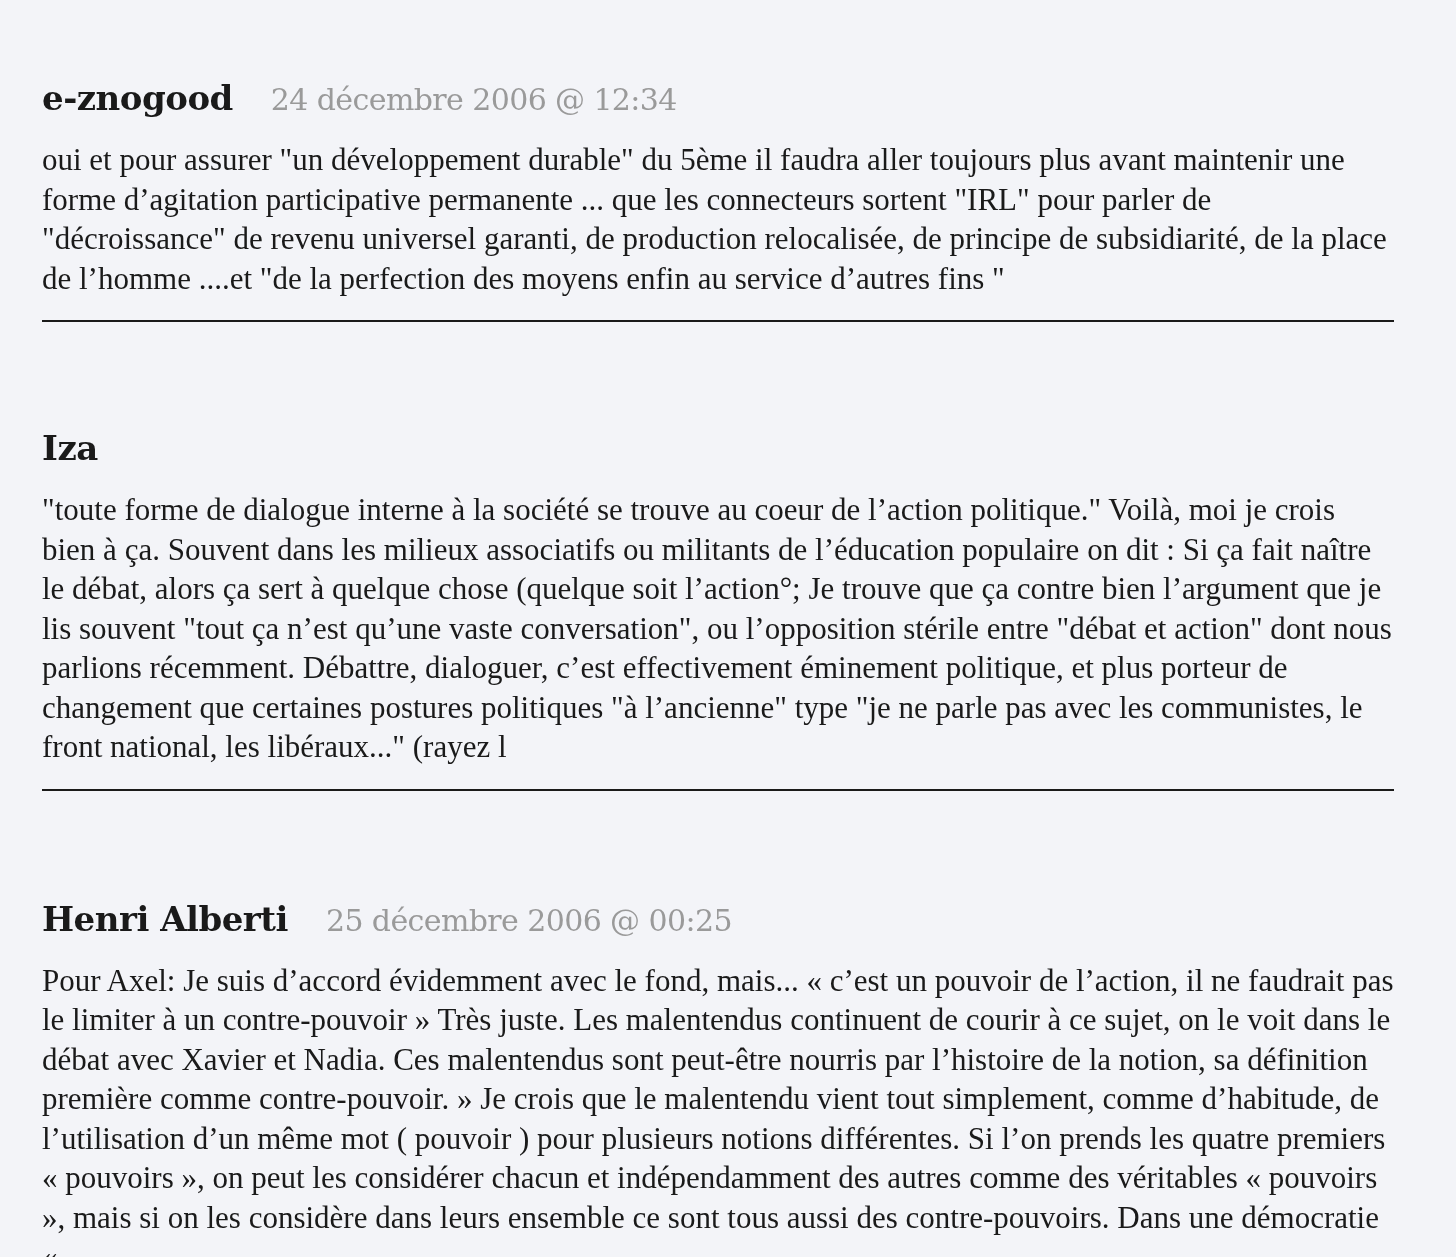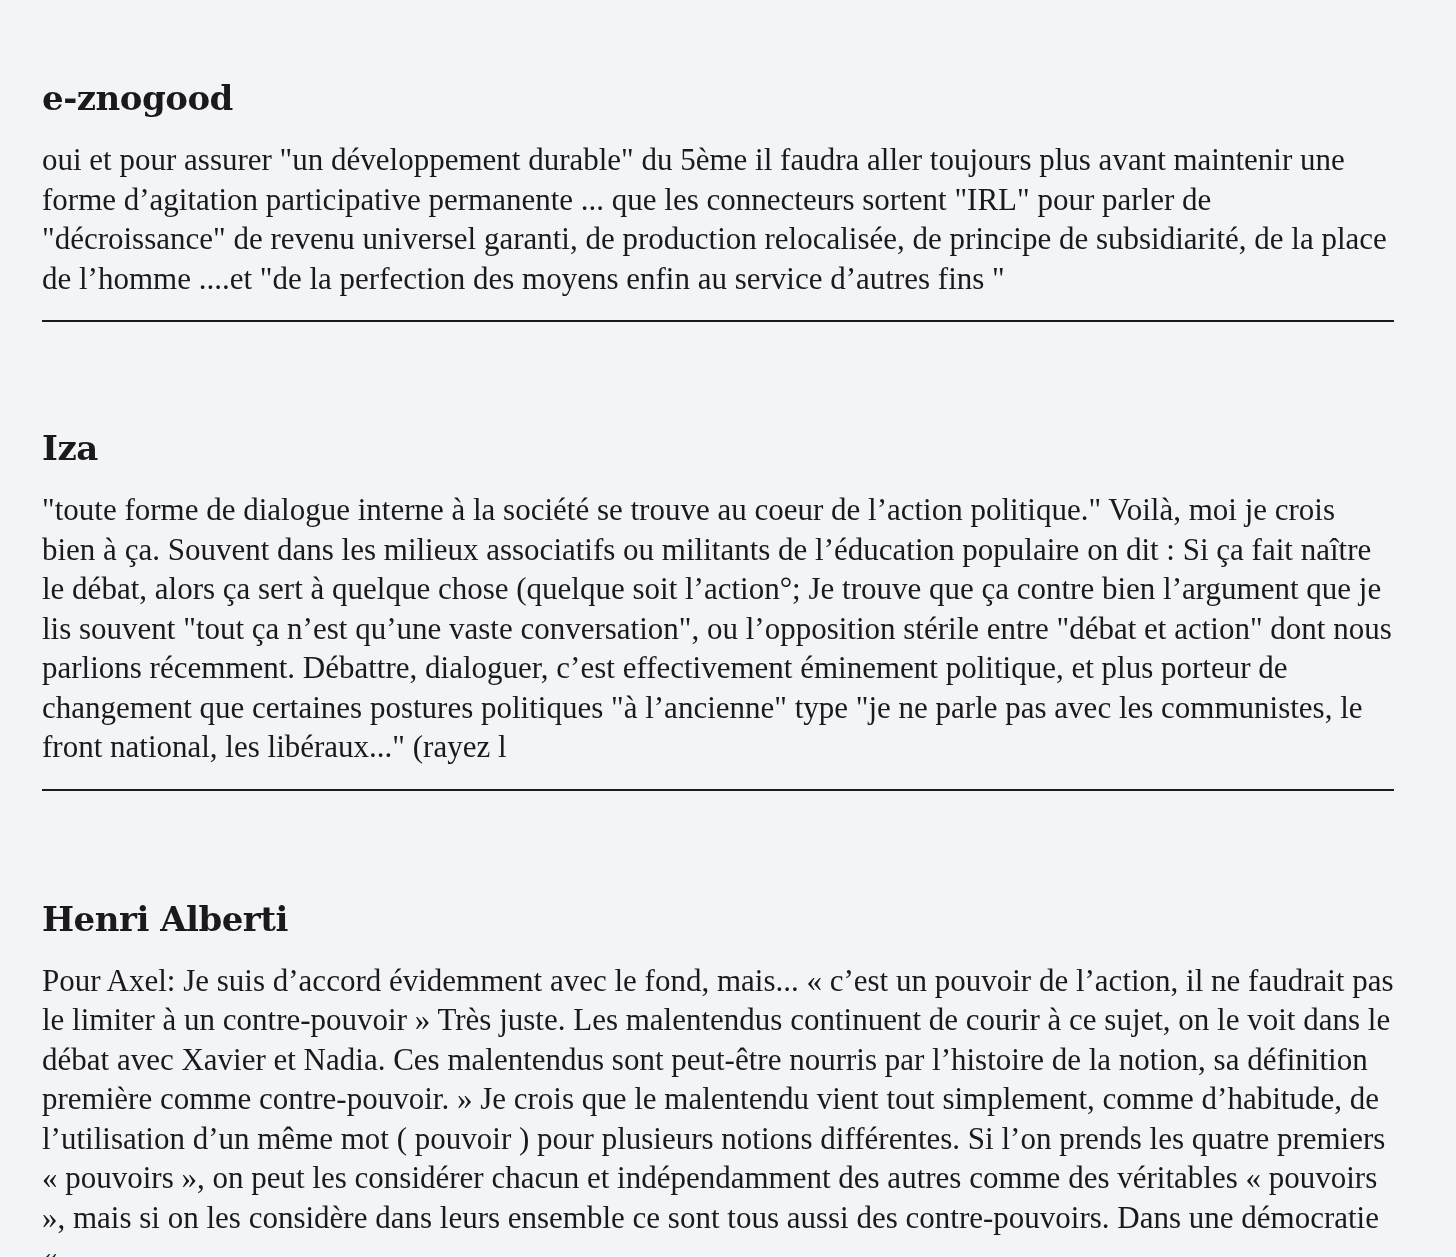--- a/index.html
+++ b/index.html
@@ -66,33 +66,35 @@
     #c3 .comment-body { margin-top: 22px; }
   </style>
 </head>
 <body>
 
 <div class="comments">
 
   <article class="comment" id="c1">
     <div class="comment-header">
       <span class="author">e-znogood</span>
+      <span class="date">24 décembre 2006 @ 12:34</span>
     </div>
     <p class="comment-body">oui et pour assurer "un développement durable" du 5ème il faudra aller toujours plus avant maintenir une forme d’agitation participative permanente ... que les connecteurs sortent "IRL" pour parler de "décroissance" de revenu universel garanti, de production relocalisée, de principe de subsidiarité, de la place de l’homme ....et "de la perfection des moyens enfin au service d’autres fins "</p>
   </article>
   <hr class="divider" id="d1">
 
   <article class="comment" id="c2">
     <div class="comment-header">
       <span class="author">Iza</span>
     </div>
     <p class="comment-body">"toute forme de dialogue interne à la société se trouve au coeur de l’action politique." Voilà, moi je crois bien à ça. Souvent dans les milieux associatifs ou militants de l’éducation populaire on dit : Si ça fait naître le débat, alors ça sert à quelque chose (quelque soit l’action°; Je trouve que ça contre bien l’argument que je lis souvent "tout ça n’est qu’une vaste conversation", ou l’opposition stérile entre "débat et action" dont nous parlions récemment. Débattre, dialoguer, c’est effectivement éminement politique, et plus porteur de changement que certaines postures politiques "à l’ancienne" type "je ne parle pas avec les communistes, le front national, les libéraux..." (rayez l</p>
   </article>
   <hr class="divider" id="d2">
 
   <article class="comment" id="c3">
     <div class="comment-header">
       <span class="author">Henri Alberti</span>
+      <span class="date">25 décembre 2006 @ 00:25</span>
     </div>
     <p class="comment-body">Pour Axel: Je suis d’accord évidemment avec le fond, mais... « c’est un pouvoir de l’action, il ne faudrait pas le limiter à un contre-pouvoir » Très juste. Les malentendus continuent de courir à ce sujet, on le voit dans le débat avec Xavier et Nadia. Ces malentendus sont peut-être nourris par l’histoire de la notion, sa définition première comme contre-pouvoir. » Je crois que le malentendu vient tout simplement, comme d’habitude, de l’utilisation d’un même mot ( pouvoir ) pour plusieurs notions différentes. Si l’on prends les quatre premiers « pouvoirs », on peut les considérer chacun et indépendamment des autres comme des véritables « pouvoirs », mais si on les considère dans leurs ensemble ce sont tous aussi des contre-pouvoirs. Dans une démocratie «</p>
   </article>
 
 </div>
 
 </body></html>

